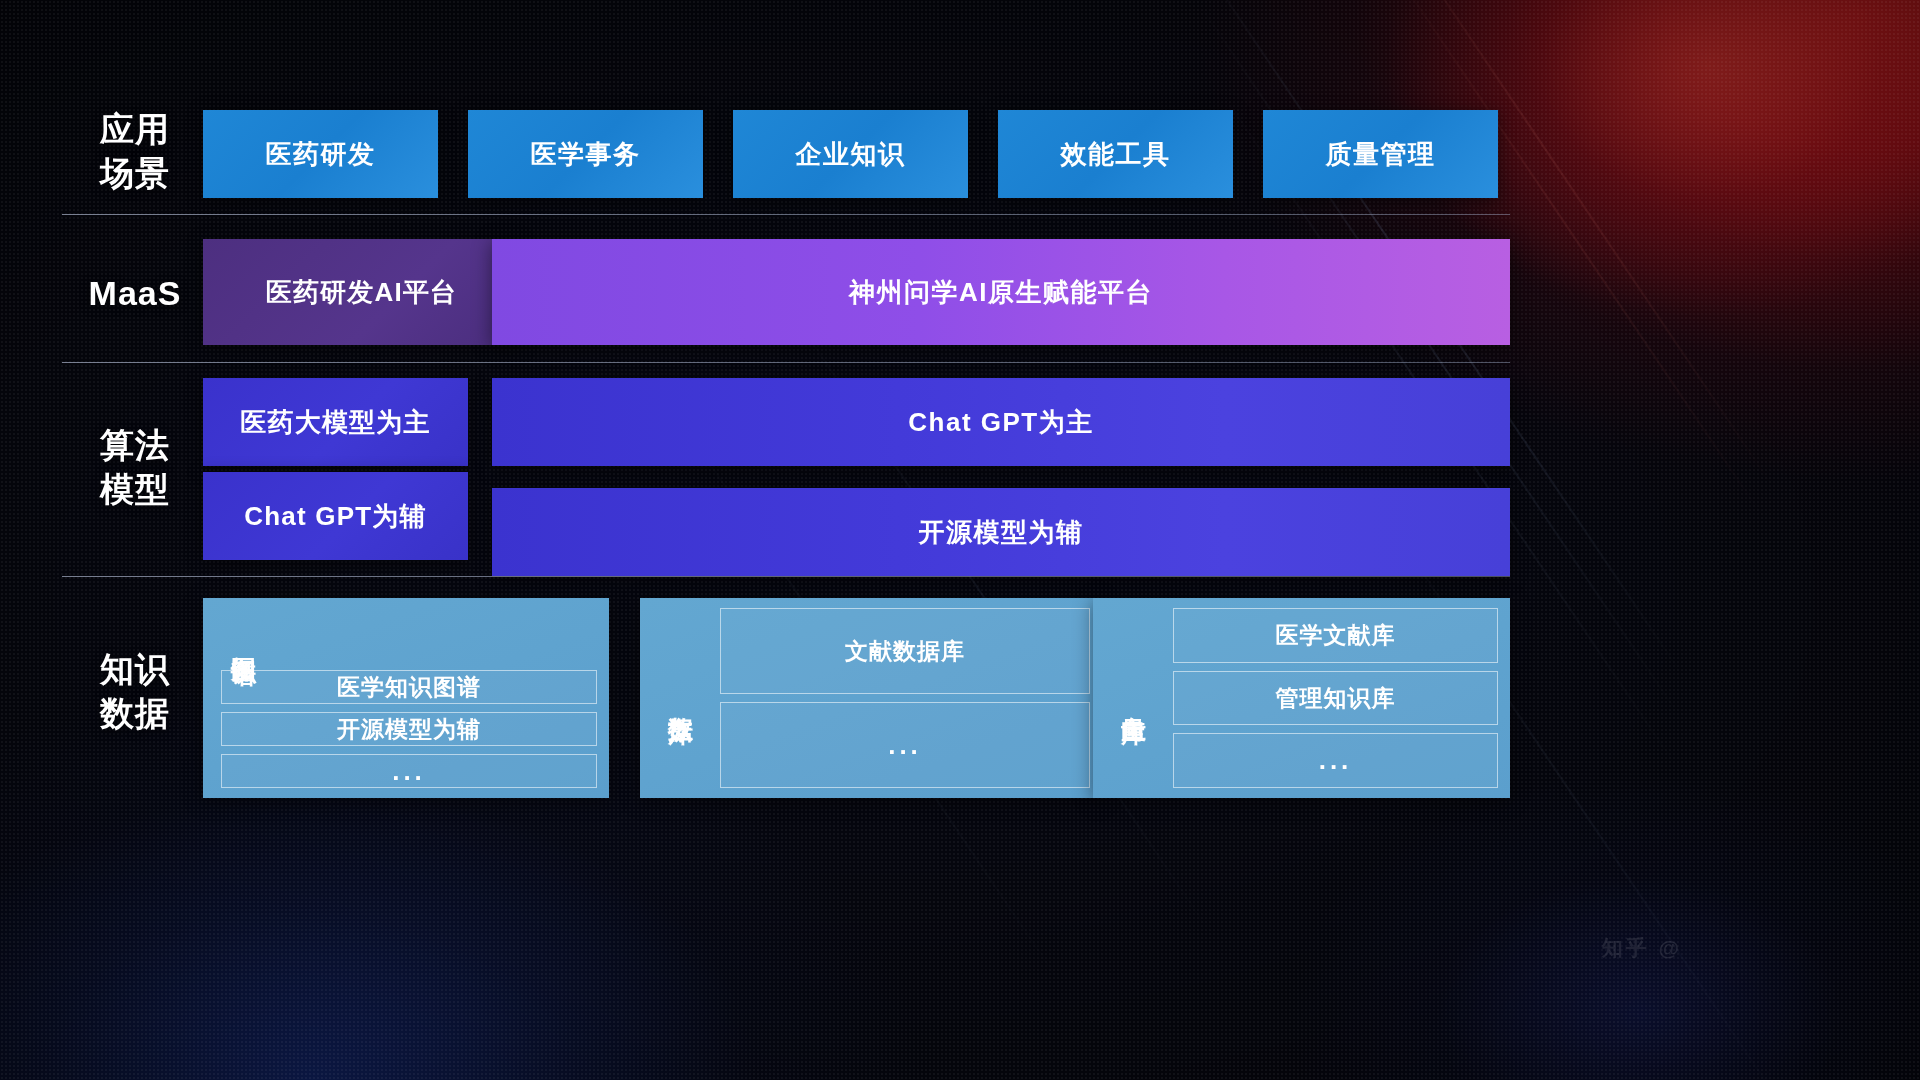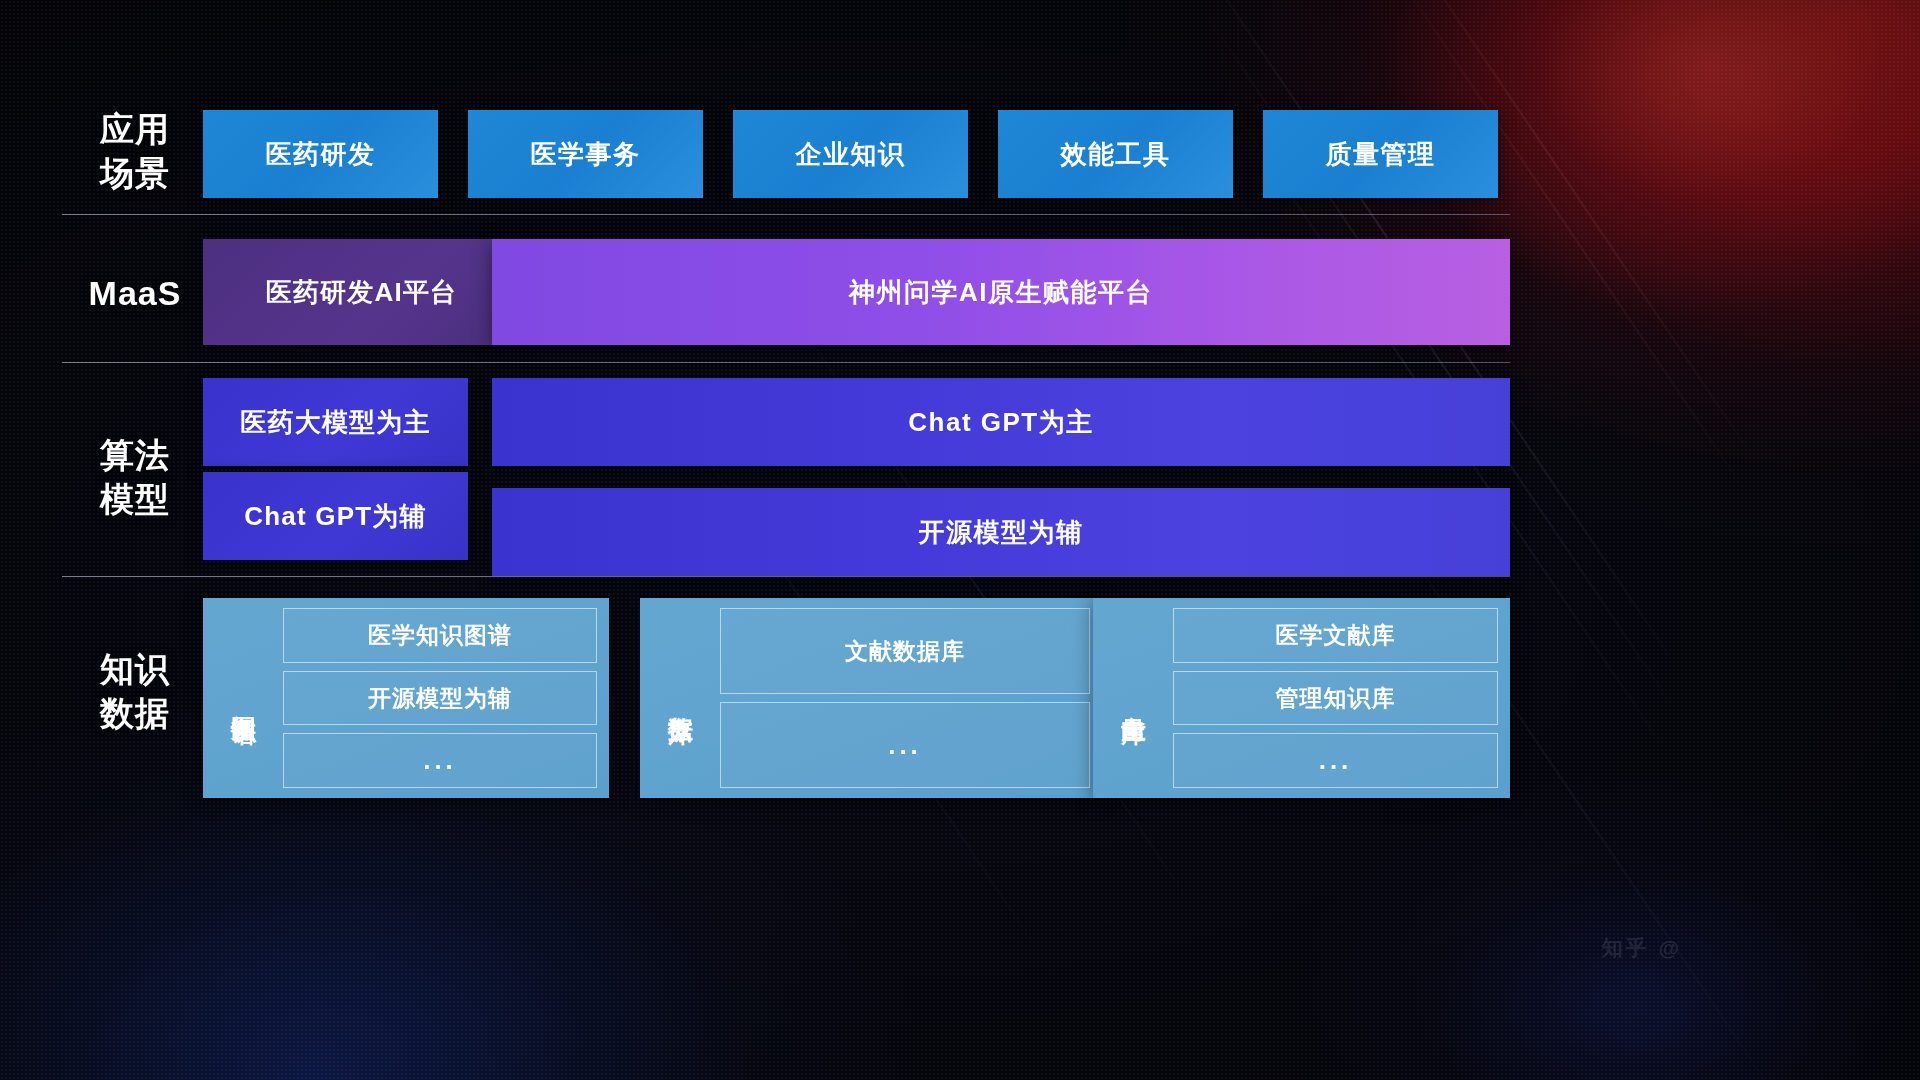--- a/index.html
+++ b/index.html
@@ -199,21 +199,21 @@
     <div class="cell maas-left">
       <span>医药研发AI平台</span>
     </div>
     <div class="cell maas-right">
       <span>神州问学AI原生赋能平台</span>
     </div>
   </div>
 
   <div class="divider" style="top:362px;"></div>
 
-  <div class="rowlabel" style="top:434px;">
+  <div class="rowlabel" style="top:424px;">
     <div>算法</div>
     <div>模型</div>
   </div>
 
   <div class="row" style="top:378px;left:0;width:1920px;height:88px;">
     <div class="cell alg-left" style="top:0;">
       <span>医药大模型为主</span>
     </div>
     <div class="cell alg-right" style="top:0;">
       <span>Chat GPT为主</span>
@@ -231,21 +231,21 @@
 
   <div class="divider" style="top:576px;"></div>
 
   <div class="rowlabel" style="top:648px;">
     <div>知识</div>
     <div>数据</div>
   </div>
 
   <div class="row" style="top:598px;left:0;width:1920px;height:200px;">
 
-    <div class="kgroup" style="left:203px;width:406px;">
+    <div class="kgroup" style="left:203px;width:406px;flex-direction:column;">
       <div class="kgroup-title">知识图谱</div>
       <div class="kitems">
         <div class="kitem">医学知识图谱</div>
         <div class="kitem">开源模型为辅</div>
         <div class="kitem ellipsis">...</div>
       </div>
     </div>
 
     <div class="kgroup" style="left:640px;width:462px;">
       <div class="kgroup-title">数据库</div>

